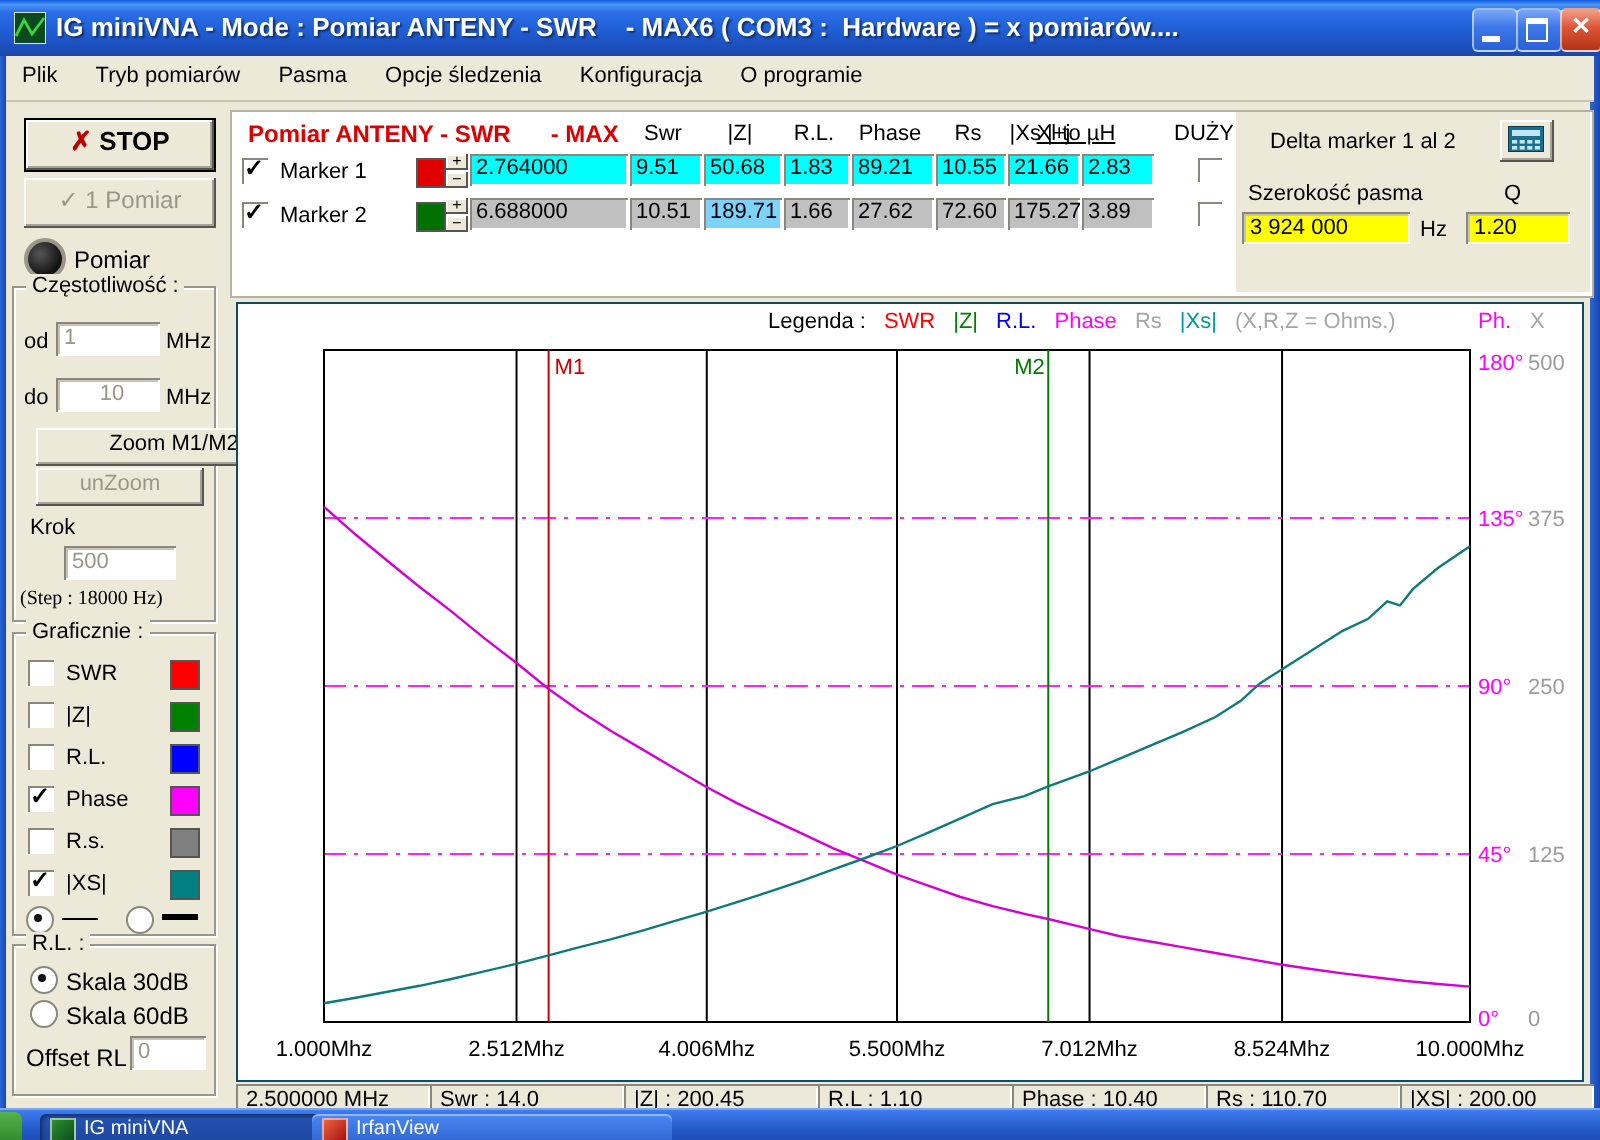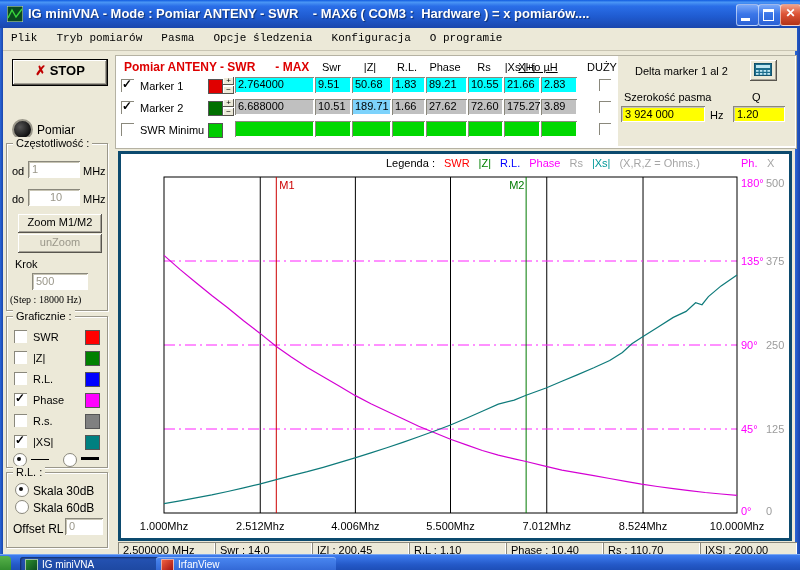--- a/index.html
+++ b/index.html
@@ -14,21 +14,21 @@
   #title-text{left:28px;top:6px;color:#fff;font-weight:bold;font-size:13px;
     text-shadow:1px 1px 1px #10306e;white-space:pre;}
   #app-icon{left:7px;top:6px;width:16px;height:16px;}
   .tb-btn{top:4px;width:21px;height:20px;border-radius:3px;border:1px solid rgba(255,255,255,.55);
     background:linear-gradient(180deg,#7aa8f8 0%,#3b76e8 45%,#2b61d5 100%);}
   .tb-btn.close{background:linear-gradient(180deg,#f0a088 0%,#dd5436 45%,#b23317 100%);}
   .glyph-min{position:absolute;left:4px;bottom:4px;width:9px;height:3px;background:#fff;}
   .glyph-max{position:absolute;left:4px;top:4px;width:9px;height:8px;border:1px solid #fff;border-top:3px solid #fff;}
   .glyph-x{position:absolute;left:0;top:1px;width:100%;text-align:center;color:#fff;font-weight:bold;font-size:12px;}
   #menubar{left:3px;top:28px;width:794px;height:22px;background:#ece9d8;border-bottom:1px solid #c8c4b2;}
-  .menu-item{display:inline-block;padding:4px 8px 0 8px;height:18px;font-family:Liberation Mono, monospace;}
+  .menu-item{display:inline-block;padding:4px 8px 0 8px;height:18px;}
   
   .raised{background:#ece9d8;box-shadow:inset -1px -1px 0 #58554e,inset 1px 1px 0 #fff,inset -2px -2px 0 #a5a297;}
   .btn{text-align:center;cursor:default;}
   .btn.disabled{color:#9a978a;}
   .group{border:1px solid #9a978a;box-shadow:inset 1px 1px 0 #fff,1px 1px 0 #fff;}
   .group>.legend{position:absolute;top:-7px;left:6px;background:#ece9d8;padding:0 3px;}
   .checkbox{width:13px;height:13px;background:#fff;box-shadow:inset 1px 1px 0 #8a887c,inset -1px -1px 0 #fff;position:absolute;}
   .checkbox.on::after{content:"✓";position:absolute;left:1px;top:-2px;font-size:12px;font-weight:bold;}
   .radio{width:12px;height:12px;border-radius:50%;background:#fff;border:1px solid #8a887c;position:absolute;}
   .radio.on::after{content:"";position:absolute;left:3px;top:3px;width:4px;height:4px;border-radius:50%;background:#111;}
@@ -44,21 +44,21 @@
   .field.yellow{background:#ffff00;color:#000;}
   
   #marker-strip{left:115px;top:55px;width:680px;height:92px;background:#fff;border:1px solid #b5b2a3;}
   #delta-area{left:502px;top:0;width:177px;height:90px;background:#ece9d8;}
   .mtitle{color:#dd0000;font-weight:bold;font-size:12px;white-space:pre;}
   .mhead{position:absolute;top:5px;text-align:center;font-size:11px;}
   .mrow{position:absolute;left:0;width:680px;height:18px;}
   .mcell{position:absolute;top:0;height:15px;box-shadow:inset 1px 1px 0 #8a887c,inset -1px -1px 0 #fff;
     padding:1px 0 0 3px;font-size:11px;overflow:hidden;}
   
-  #chart-panel{left:118px;top:151px;width:674px;height:390px;background:#fff;border:3px solid #0c4a6e;box-sizing:border-box;}
+  #chart-panel{left:118px;top:151px;width:674px;height:390px;background:#fff;border:1px solid #0c4a6e;box-sizing:border-box;}
   #legend-row{position:absolute;left:0;top:3px;width:672px;height:14px;white-space:nowrap;}
   #legend-row span{margin-right:9px;}
   
   .scell{position:absolute;top:0;height:16px;background:#ece9d8;
     box-shadow:inset 1px 1px 0 #8a887c,inset -1px -1px 0 #fff;padding:2px 0 0 5px;white-space:nowrap;overflow:hidden;}
   #taskbar{left:0;top:554px;width:800px;height:16px;
     background:linear-gradient(180deg,#3e7df0 0%,#2459c8 60%,#1c4cb4 100%);border-top:1px solid #7aa7f0;z-index:50;}
   #start-sliver{left:0;top:1px;width:11px;height:15px;background:linear-gradient(180deg,#57b24a,#2f8a2c);border-radius:0 4px 0 0;}
   .task-btn{top:2px;height:14px;border-radius:3px 3px 0 0;color:#fff;font-size:10px;padding:2px 8px 0 22px;
     background:linear-gradient(180deg,#4a88f2,#2e62d0);box-shadow:inset 0 1px 0 rgba(255,255,255,.4);white-space:nowrap;}
@@ -98,33 +98,36 @@
     <span class="menu-item">Tryb pomiarów</span>
     <span class="menu-item">Pasma</span>
     <span class="menu-item">Opcje śledzenia</span>
     <span class="menu-item">Konfiguracja</span>
     <span class="menu-item">O programie</span>
   </div>
 
   <div class="abs raised btn" style="left:12px;top:59px;width:94px;height:22px;border:1px solid #000;padding-top:3px;font-weight:bold;font-size:13px;">
     <span style="color:#c00000;">✗ </span><span>STOP</span>
   </div>
+  <div class="abs raised btn disabled" style="left:12px;top:89px;width:96px;height:21px;padding-top:4px;font-size:12px;">
+    <span>✓ </span><span>1 Pomiar</span>
+  </div>
   <div class="abs" style="left:12px;top:119px;width:17px;height:17px;border-radius:50%;
        background:radial-gradient(circle at 6px 6px,#555,#111 70%);border:2px solid #9a978a;"></div>
   <div class="abs" style="left:37px;top:123px;font-size:12px;">Pomiar</div>
 
   <div class="abs group" style="left:6px;top:143px;width:100px;height:166px;">
     <span class="legend">Częstotliwość :</span>
     <span class="abs" style="left:5px;top:21px;">od</span>
     <div class="field gray" style="left:21px;top:17px;width:48px;height:15px;">1</div>
     <span class="abs" style="left:76px;top:21px;">MHz</span>
     <span class="abs" style="left:5px;top:49px;">do</span>
     <div class="field gray" style="left:21px;top:45px;width:48px;height:15px;text-align:center;">10</div>
     <span class="abs" style="left:76px;top:49px;">MHz</span>
-    <div class="raised btn abs" style="left:11px;top:70px;width:84px;height:17px;padding-top:2px;">Zoom M1/M2</div>
+    <div class="raised btn abs" style="left:11px;top:70px;width:68px;height:17px;padding-top:2px;padding-left:35px;">Zoom M1/M2</div>
     <div class="raised btn disabled abs" style="left:11px;top:90px;width:84px;height:17px;padding-top:2px;">unZoom</div>
     <span class="abs" style="left:8px;top:114px;">Krok</span>
     <div class="field gray" style="left:25px;top:129px;width:52px;height:15px;">500</div>
     <span class="abs" style="left:3px;top:150px;font-size:10px;font-family:'Liberation Serif',serif;">(Step : 18000 Hz)</span>
   </div>
 
   <div class="abs group" style="left:6px;top:316px;width:100px;height:150px;">
     <span class="legend">Graficznie :</span>
     <div class="checkbox" style="left:7px;top:13px;"></div>
     <span class="abs" style="left:26px;top:14px;">SWR</span>
@@ -227,34 +230,20 @@
       <div class="mcell" style="left:199px;width:33px;background:#c0c0c0;">10.51</div>
       <div class="mcell" style="left:236px;width:36px;background:#7dd3fc;">189.71</div>
       <div class="mcell" style="left:276px;width:30px;background:#c0c0c0;">1.66</div>
       <div class="mcell" style="left:310px;width:38px;background:#c0c0c0;">27.62</div>
       <div class="mcell" style="left:352px;width:32px;background:#c0c0c0;">72.60</div>
       <div class="mcell" style="left:388px;width:33px;background:#c0c0c0;">175.27</div>
       <div class="mcell" style="left:425px;width:33px;background:#c0c0c0;">3.89</div>
       <div class="checkbox" style="left:483px;top:2px;width:12px;height:12px;"></div>
     </div>
 
-    <div class="mrow" style="top:65px;">
-      <div class="checkbox" style="left:5px;top:2px;"></div>
-      <span class="abs" style="left:24px;top:3px;">SWR Minimu</span>
-      <div class="swatch" style="left: 92px; top: 2px; background: rgb(0, 204, 0);"></div>
-      <div class="mcell" style="left:119px;width:76px;background:#00d800;"></div>
-      <div class="mcell" style="left:199px;width:33px;background:#00d800;"></div>
-      <div class="mcell" style="left:236px;width:36px;background:#00d800;"></div>
-      <div class="mcell" style="left:276px;width:30px;background:#00d800;"></div>
-      <div class="mcell" style="left:310px;width:38px;background:#00d800;"></div>
-      <div class="mcell" style="left:352px;width:32px;background:#00d800;"></div>
-      <div class="mcell" style="left:388px;width:33px;background:#00d800;"></div>
-      <div class="mcell" style="left:425px;width:33px;background:#00d800;"></div>
-      <div class="checkbox" style="left:483px;top:2px;width:12px;height:12px;"></div>
-    </div>
   </div>
 
   <div id="chart-panel" class="abs">
     <div id="legend-row"><span style="color: rgb(0, 0, 0); margin-left: 265px;">Legenda :</span><span style="color: rgb(255, 0, 0);">SWR</span><span style="color: rgb(0, 128, 0);">|Z|</span><span style="color: rgb(0, 0, 255);">R.L.</span><span style="color: rgb(255, 0, 255);">Phase</span><span style="color: rgb(166, 166, 166);">Rs</span><span style="color: rgb(0, 152, 152);">|Xs|</span><span style="color: rgb(166, 166, 166);">(X,R,Z = Ohms.)</span><span style="color: rgb(255, 0, 255); position: absolute; left: 620px; top: 0px;">Ph.</span><span style="color: rgb(166, 166, 166); position: absolute; left: 646px; top: 0px;">X</span></div>
     <svg id="plot-svg" width="672" height="388">
         <line x1="139.264" y1="23" x2="139.264" y2="359" stroke="#000"></line>
         <line x1="234.382" y1="23" x2="234.382" y2="359" stroke="#000"></line>
         <line x1="329.5" y1="23" x2="329.5" y2="359" stroke="#000"></line>
         <line x1="425.76399999999995" y1="23" x2="425.76399999999995" y2="359" stroke="#000"></line>
         <line x1="522.0279999999999" y1="23" x2="522.0279999999999" y2="359" stroke="#000"></line>

